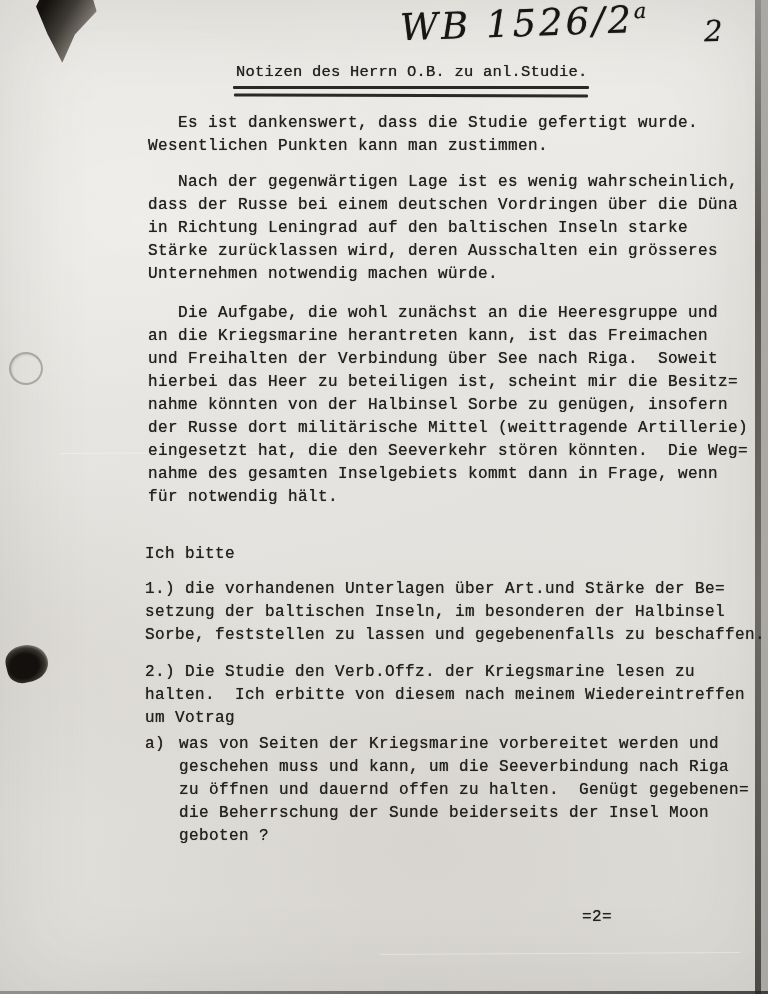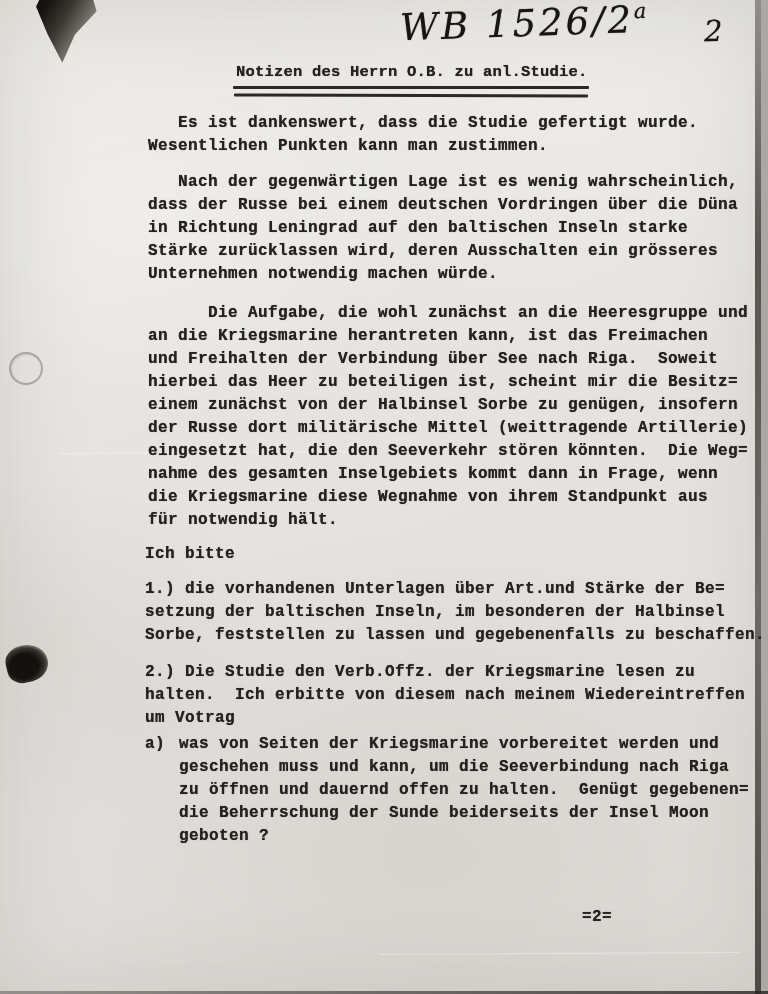--- a/index.html
+++ b/index.html
@@ -17,26 +17,26 @@
       linear-gradient(160deg, #eceae6 0%, #e6e4e0 40%, #dfddd8 100%);
     box-shadow: inset 0 0 90px rgba(90,85,72,0.16);
     font-family:"Liberation Mono","DejaVu Sans Mono",monospace;
   }
   
   .tw{
     position:absolute;
     color:#24221f;
     font-size:16px;
     line-height:23px;
-    font-weight:700;
+    font-weight:400;
     letter-spacing:0.4px;
     text-shadow:0 0 0.7px rgba(33,30,27,0.85);
   }
   .tline{white-space:pre;}
-  .ind{padding-left:30px;text-align:right;}
+  .ind{padding-left:30px;}
   
   .title{left:236px;top:61px;font-size:15.5px;letter-spacing:0.2px;}
   .title-underline{position:absolute;background:#2b2926;height:3px;border-radius:1px;}
   .ul1{left:233px;top:86px;width:356px;}
   .ul2{left:234px;top:94px;width:354px;transform:rotate(0.15deg);}
   
   .hand{
     position:absolute;
     font-family:"DejaVu Serif",serif;
     font-style:italic;
@@ -115,25 +115,24 @@
     <div class="tline">in Richtung Leningrad auf den baltischen Inseln starke</div>
     <div class="tline">Stärke zurücklassen wird, deren Ausschalten ein grösseres</div>
     <div class="tline">Unternehmen notwendig machen würde.</div>
   </div>
 
   <div class="tw" style="left:148px;top:302px;">
     <div class="tline ind">Die Aufgabe, die wohl zunächst an die Heeresgruppe und</div>
     <div class="tline">an die Kriegsmarine herantreten kann, ist das Freimachen</div>
     <div class="tline">und Freihalten der Verbindung über See nach Riga.  Soweit</div>
     <div class="tline">hierbei das Heer zu beteiligen ist, scheint mir die Besitz=</div>
-    <div class="tline">einem zunächst von der Halbinsel Sorbe zu genügen, insofern</div>
+    <div class="tline">nahme könnten von der Halbinsel Sorbe zu genügen, insofern</div>
     <div class="tline">der Russe dort militärische Mittel (weittragende Artillerie)</div>
     <div class="tline">eingesetzt hat, die den Seeverkehr stören könnten.  Die Weg=</div>
     <div class="tline">nahme des gesamten Inselgebiets kommt dann in Frage, wenn</div>
-    <div class="tline">die Kriegsmarine diese Wegnahme von ihrem Standpunkt aus</div>
     <div class="tline">für notwendig hält.</div>
   </div>
 
   <div class="tw" style="left:145px;top:543px;">
     <div class="tline">Ich bitte</div>
   </div>
 
   <div class="tw" style="left:145px;top:578px;">
     <div class="tline">1.) die vorhandenen Unterlagen über Art.und Stärke der Be=</div>
     <div class="tline">setzung der baltischen Inseln, im besonderen der Halbinsel</div>

